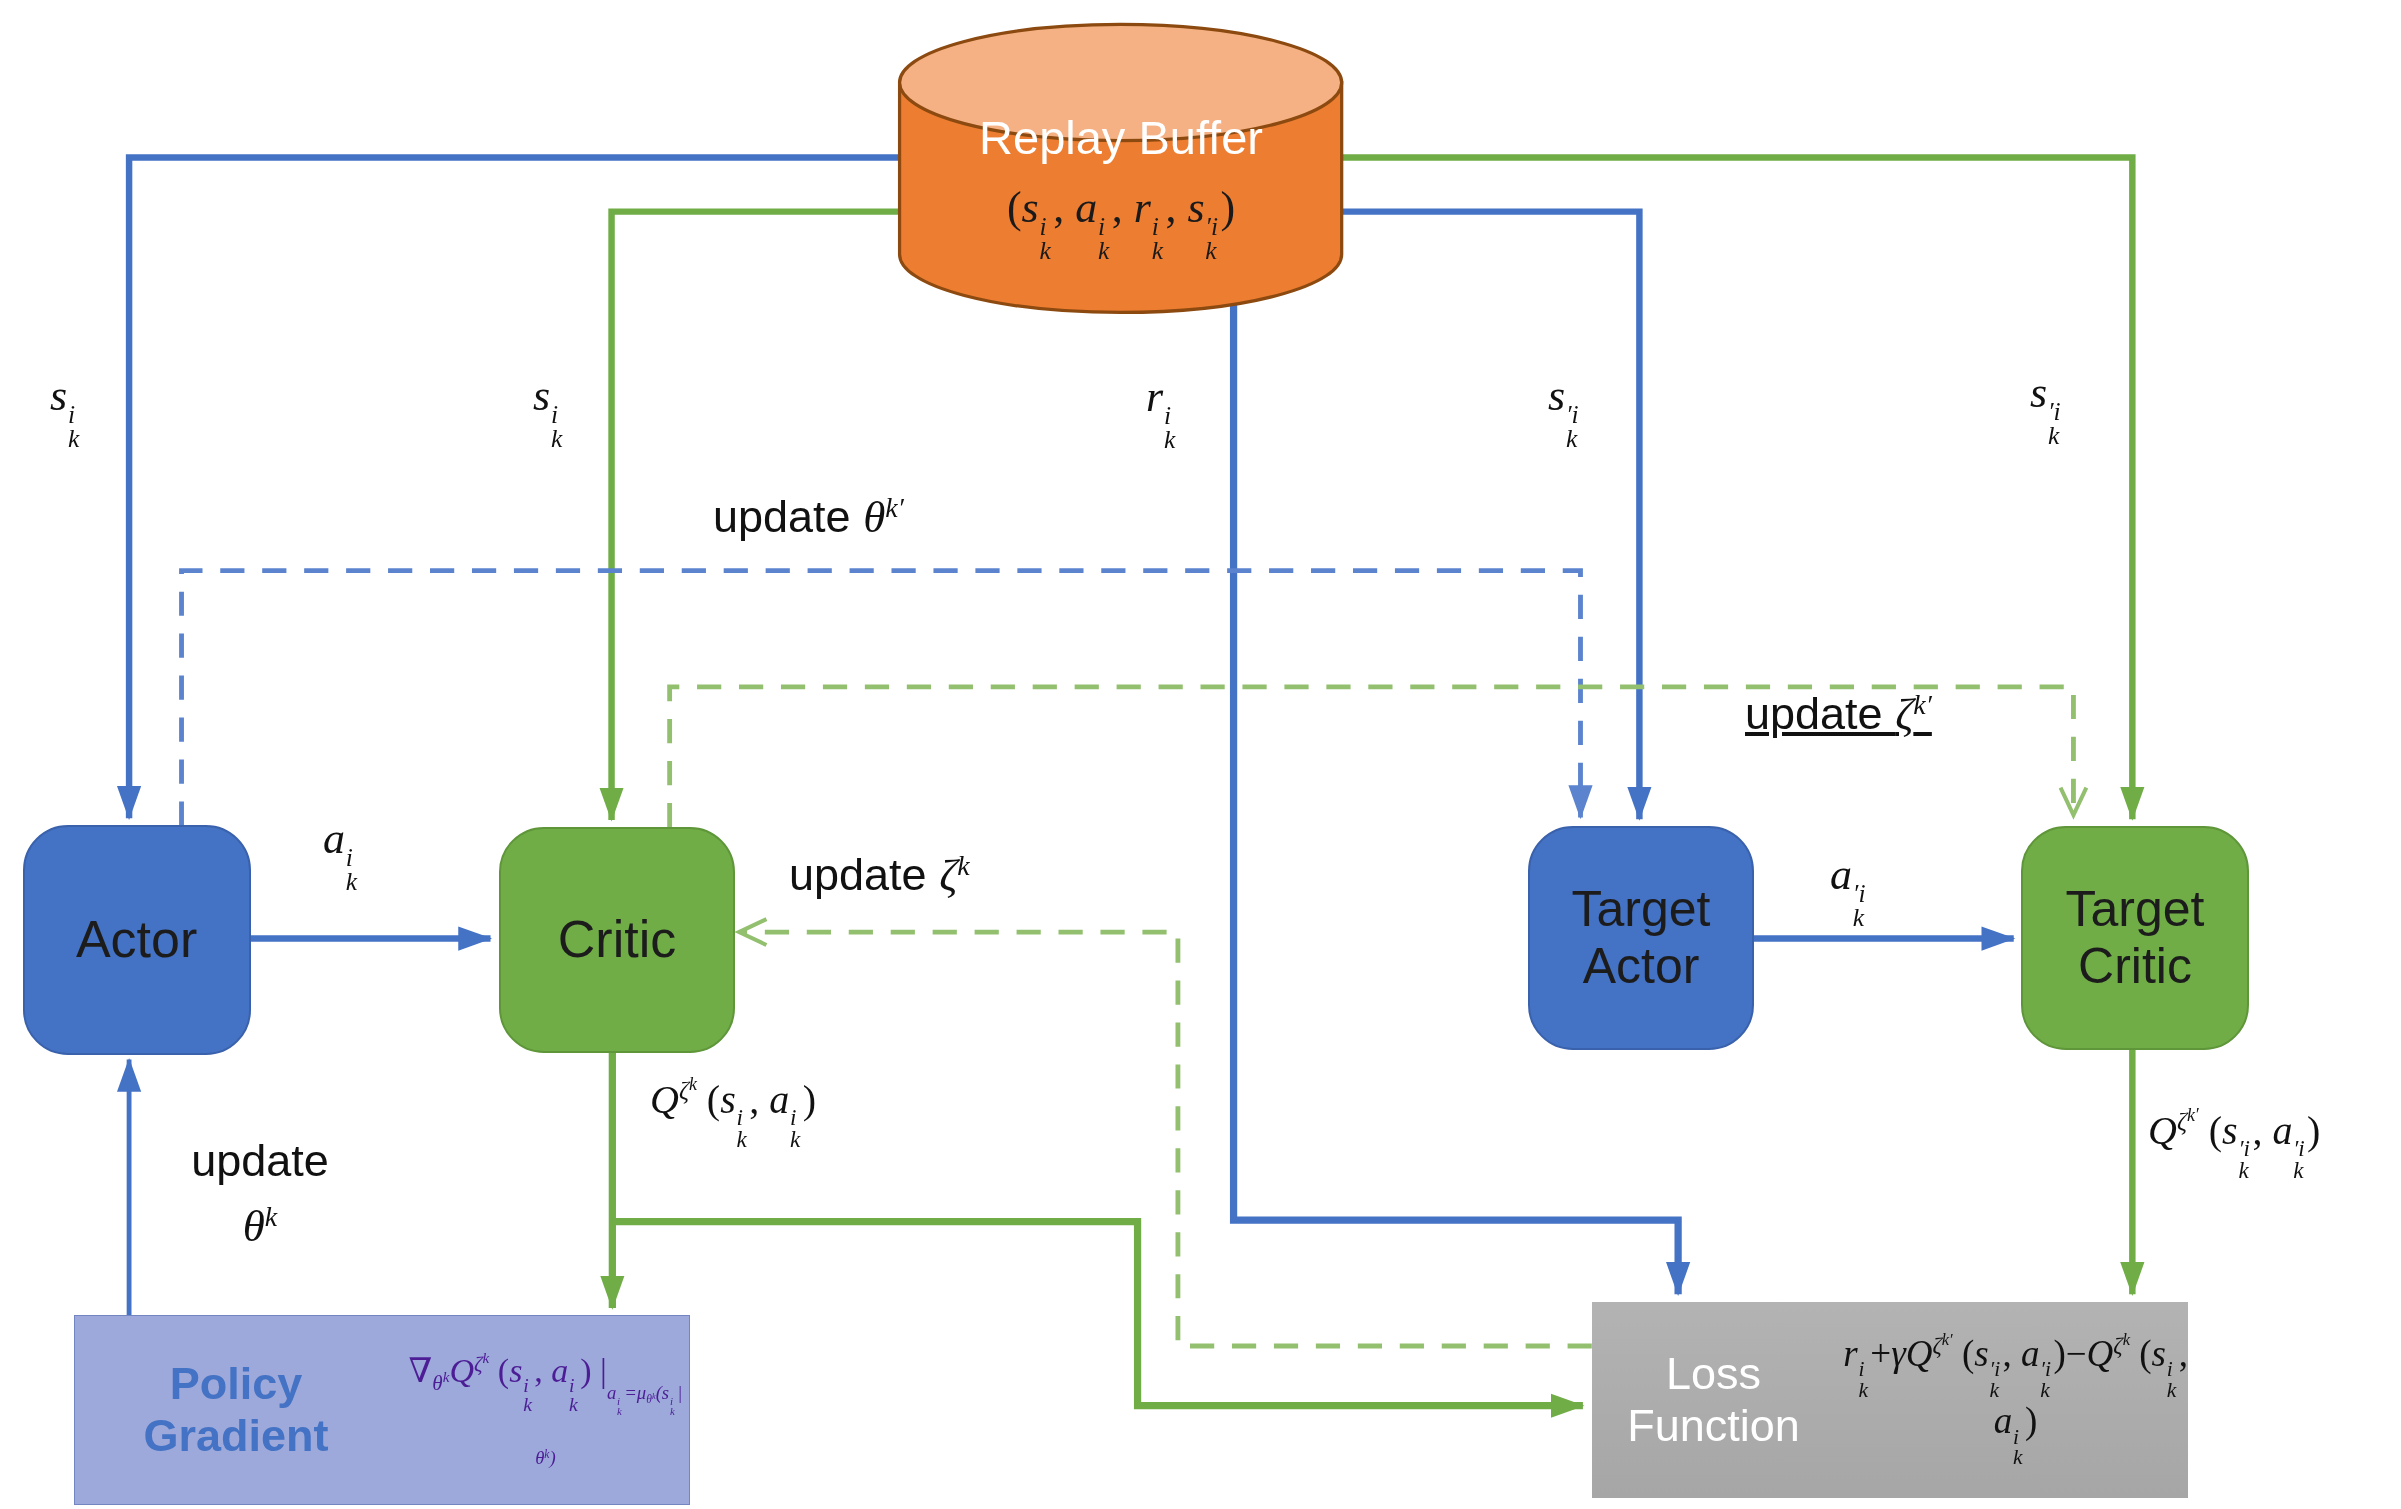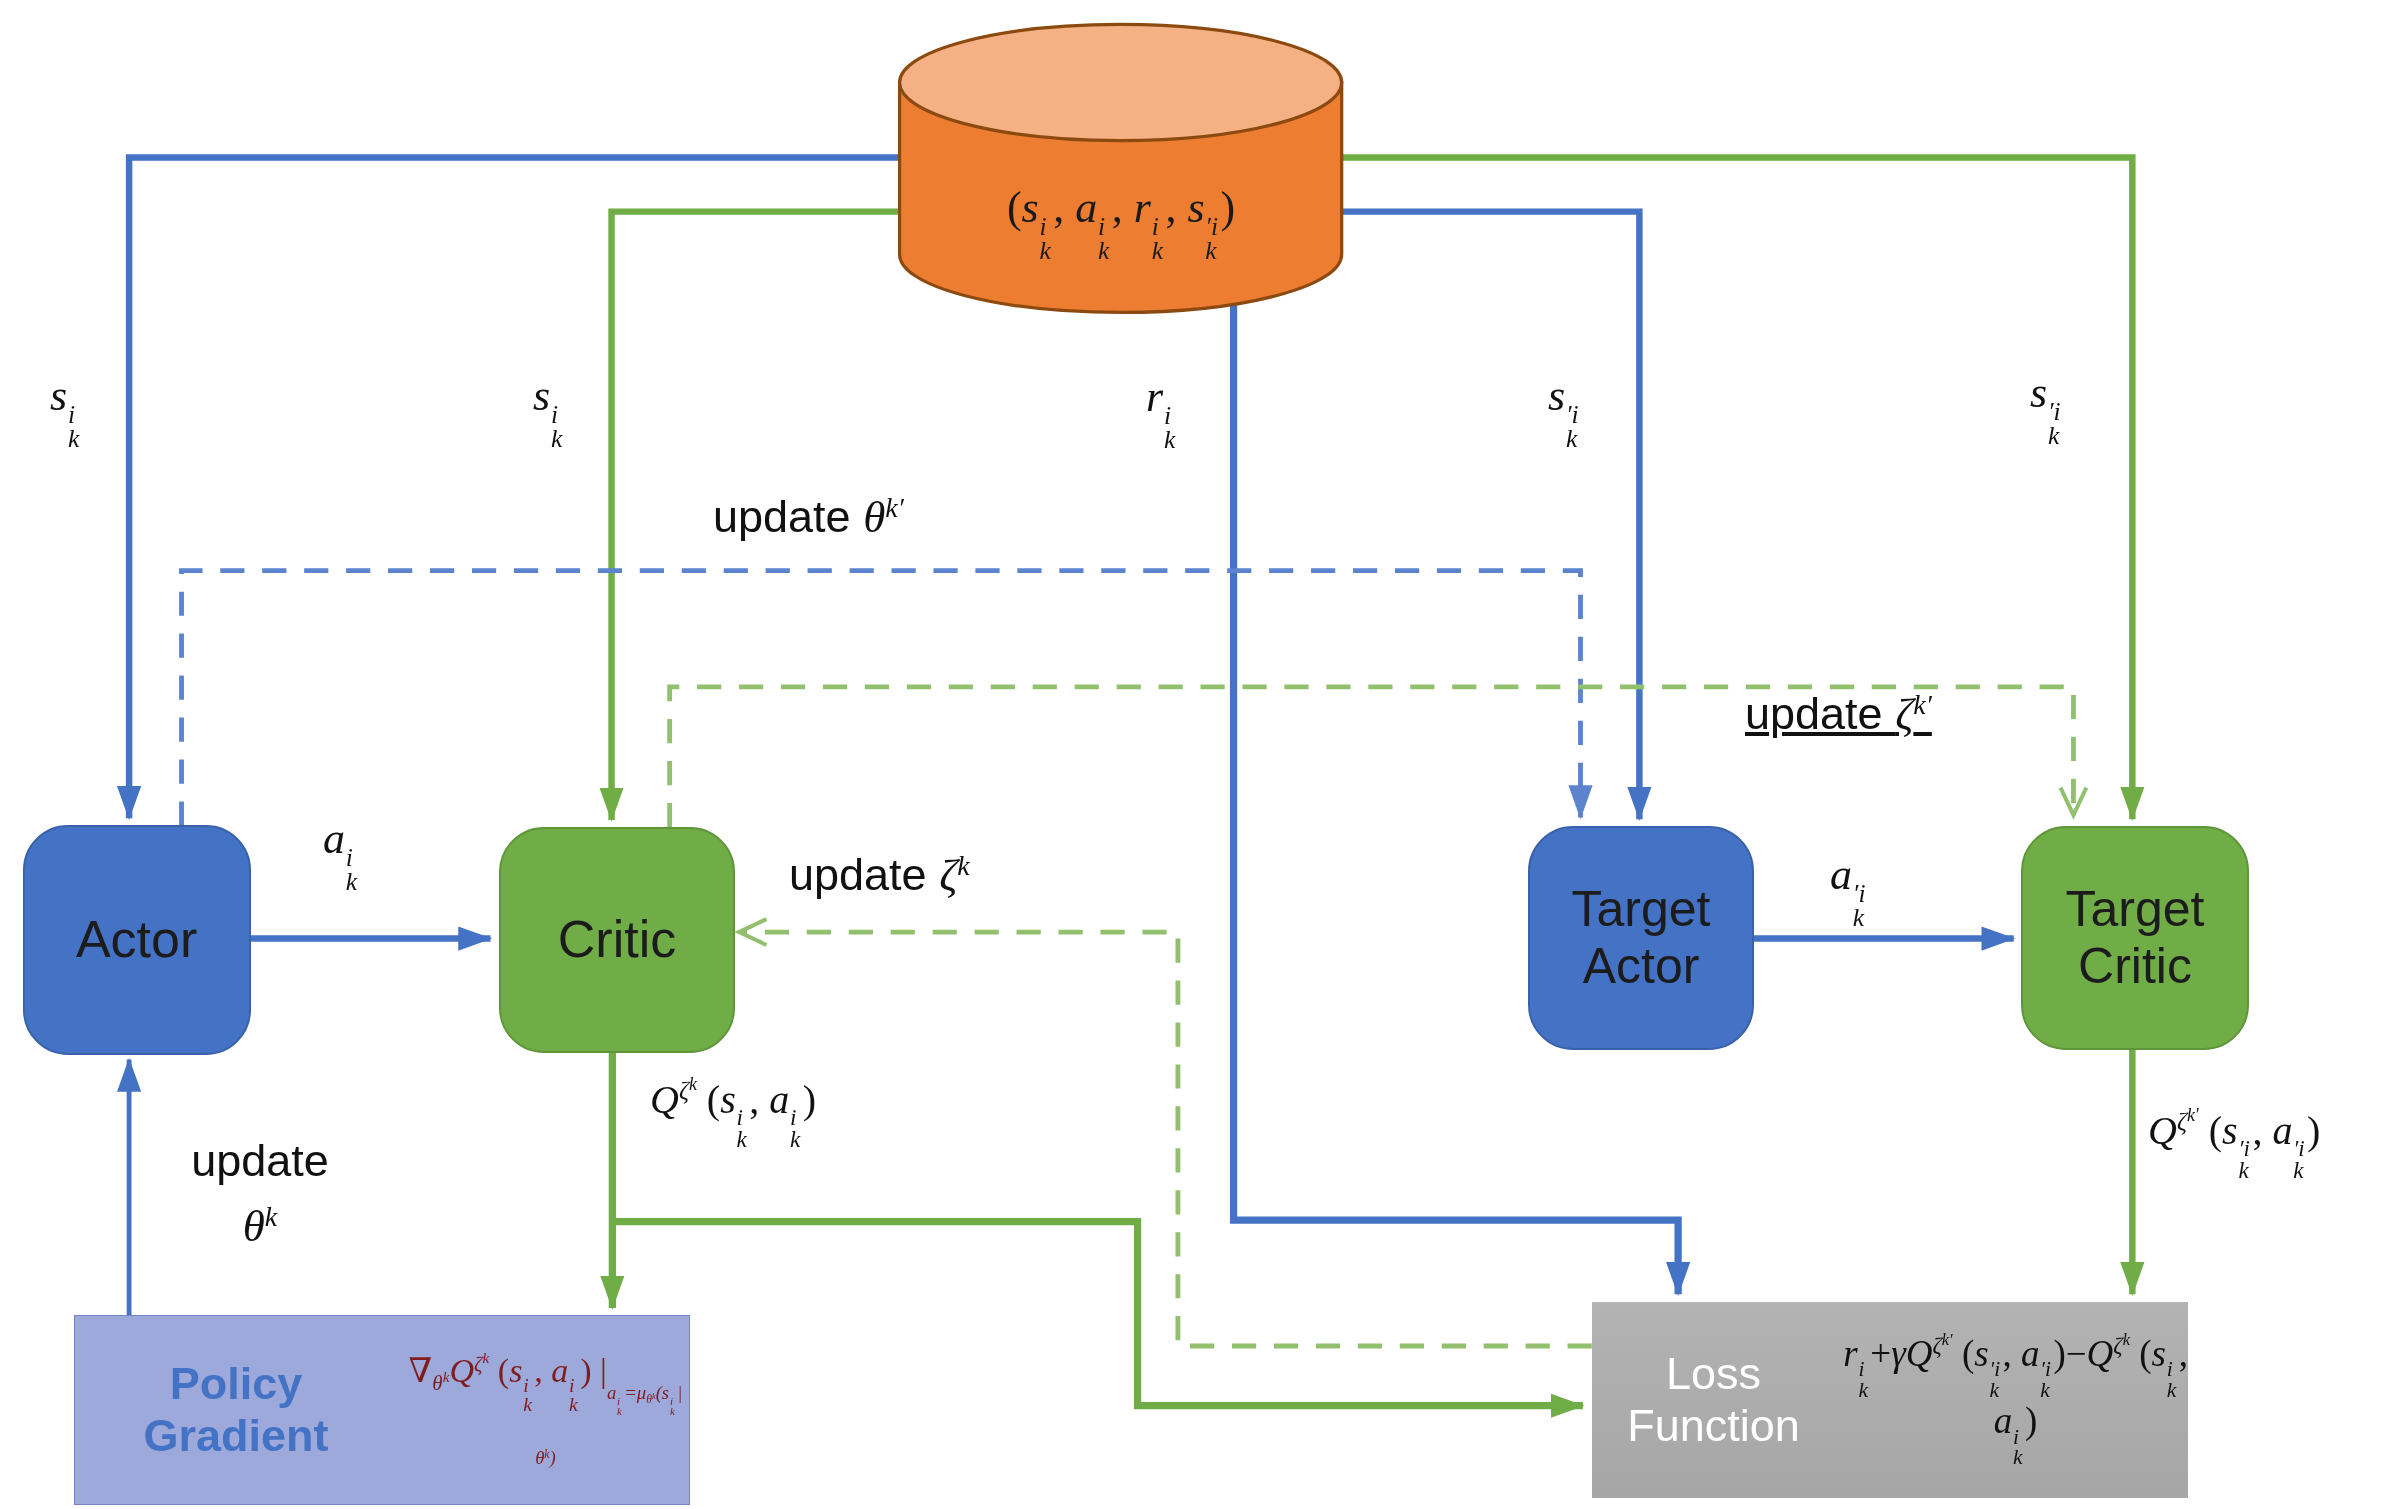--- a/index.html
+++ b/index.html
@@ -11,21 +11,21 @@
   .node{position:absolute;display:flex;align-items:center;justify-content:center;
         text-align:center;color:#1c1c1c;line-height:1.15;}
   .rounded{border-radius:45px;}
   #actor        {left:22.6px;  top:825px;width:224px;height:226px;background:var(--c-blue);border:2.4px solid #3a62ac;font-size:52px;}
   #critic       {left:499px; top:827px;width:232px;height:222px;background:var(--c-green);border:2.4px solid #5e9639;font-size:52px;}
   #target-actor {left:1528px;top:826px;width:226px;height:224px;background:var(--c-blue);border:2.4px solid #3a62ac;font-size:50px;padding:0 22.6px;box-sizing:border-box;}
   #target-critic{left:2021px;top:826px;width:228px;height:224px;background:var(--c-green);border:2.4px solid #5e9639;font-size:50px;padding:0 22.6px;box-sizing:border-box;}
   #policy-gradient{left:74px;top:1315px;width:614px;height:188px;background:var(--c-pg-fill);
         border:1.6px solid #7486c2;gap:4.8px;}
   #policy-gradient .ttl{font-size:45px;font-weight:600;color:var(--c-pg-title);}
-  #policy-gradient .frm{font-size:34px;color:#7f1d1d;}
+  #policy-gradient .frm{font-size:34px;color:#4c1d95;}
   #loss-function{left:1592px;top:1302px;width:596px;height:196px;
         background:linear-gradient(180deg,#b3b3b3,var(--c-lf-fill));flex-direction:row;gap:8px;}
   #loss-function .ttl{font-size:45px;color:#ffffff;}
   #loss-function .frm{font-size:37px;color:#111111;}
 
   
   .rb-text{position:absolute;left:920px;width:402px;text-align:center;}
   #rb-title{top:110px;font-size:47px;color:#ffffff;}
   #rb-tuple{top:182px;font-size:44px;color:#1a1a1a;}
 
@@ -93,20 +93,21 @@
     <path d="M225 1023 L225 707 L1959 707 L1959 1013" style="stroke:var(--c-blue-dash)" stroke-width="6" stroke-dasharray="30 22" fill="none" marker-end="url(#abd)"></path>
     <path d="M830 1025 L830 851 L2570 851 L2570 1008" style="stroke:var(--c-green-dash)" stroke-width="6" stroke-dasharray="30 22" fill="none" marker-end="url(#og)"></path>
     <path d="M1973 1668 L1460 1668 L1460 1155 L918 1155" style="stroke:var(--c-green-dash)" stroke-width="6" stroke-dasharray="30 22" fill="none" marker-end="url(#og)"></path>
 
     <g>
       <path d="M1115 102 L1115 315 A274 72 0 0 0 1663 315 L1663 102 Z" style="fill:var(--c-orange);stroke:var(--c-orange-stroke)" stroke-width="4"></path>
       <ellipse cx="1389" cy="102" rx="274" ry="72" style="fill:var(--c-orange-top);stroke:var(--c-orange-stroke)" stroke-width="4"></ellipse>
     </g>
   </svg>
 
+  <div class="rb-text" id="rb-title">Replay Buffer</div>
   <div class="rb-text" id="rb-tuple"><span class="mt">(</span><span class="mi">s</span><span class="mss">
         <span class="sstop">
           <span>i</span>
         </span>
         <span class="ssbot">
           <span>k</span>
         </span>
       </span><span class="mt">, </span><span class="mi">a</span><span class="mss">
         <span class="sstop">
           <span>i</span>

